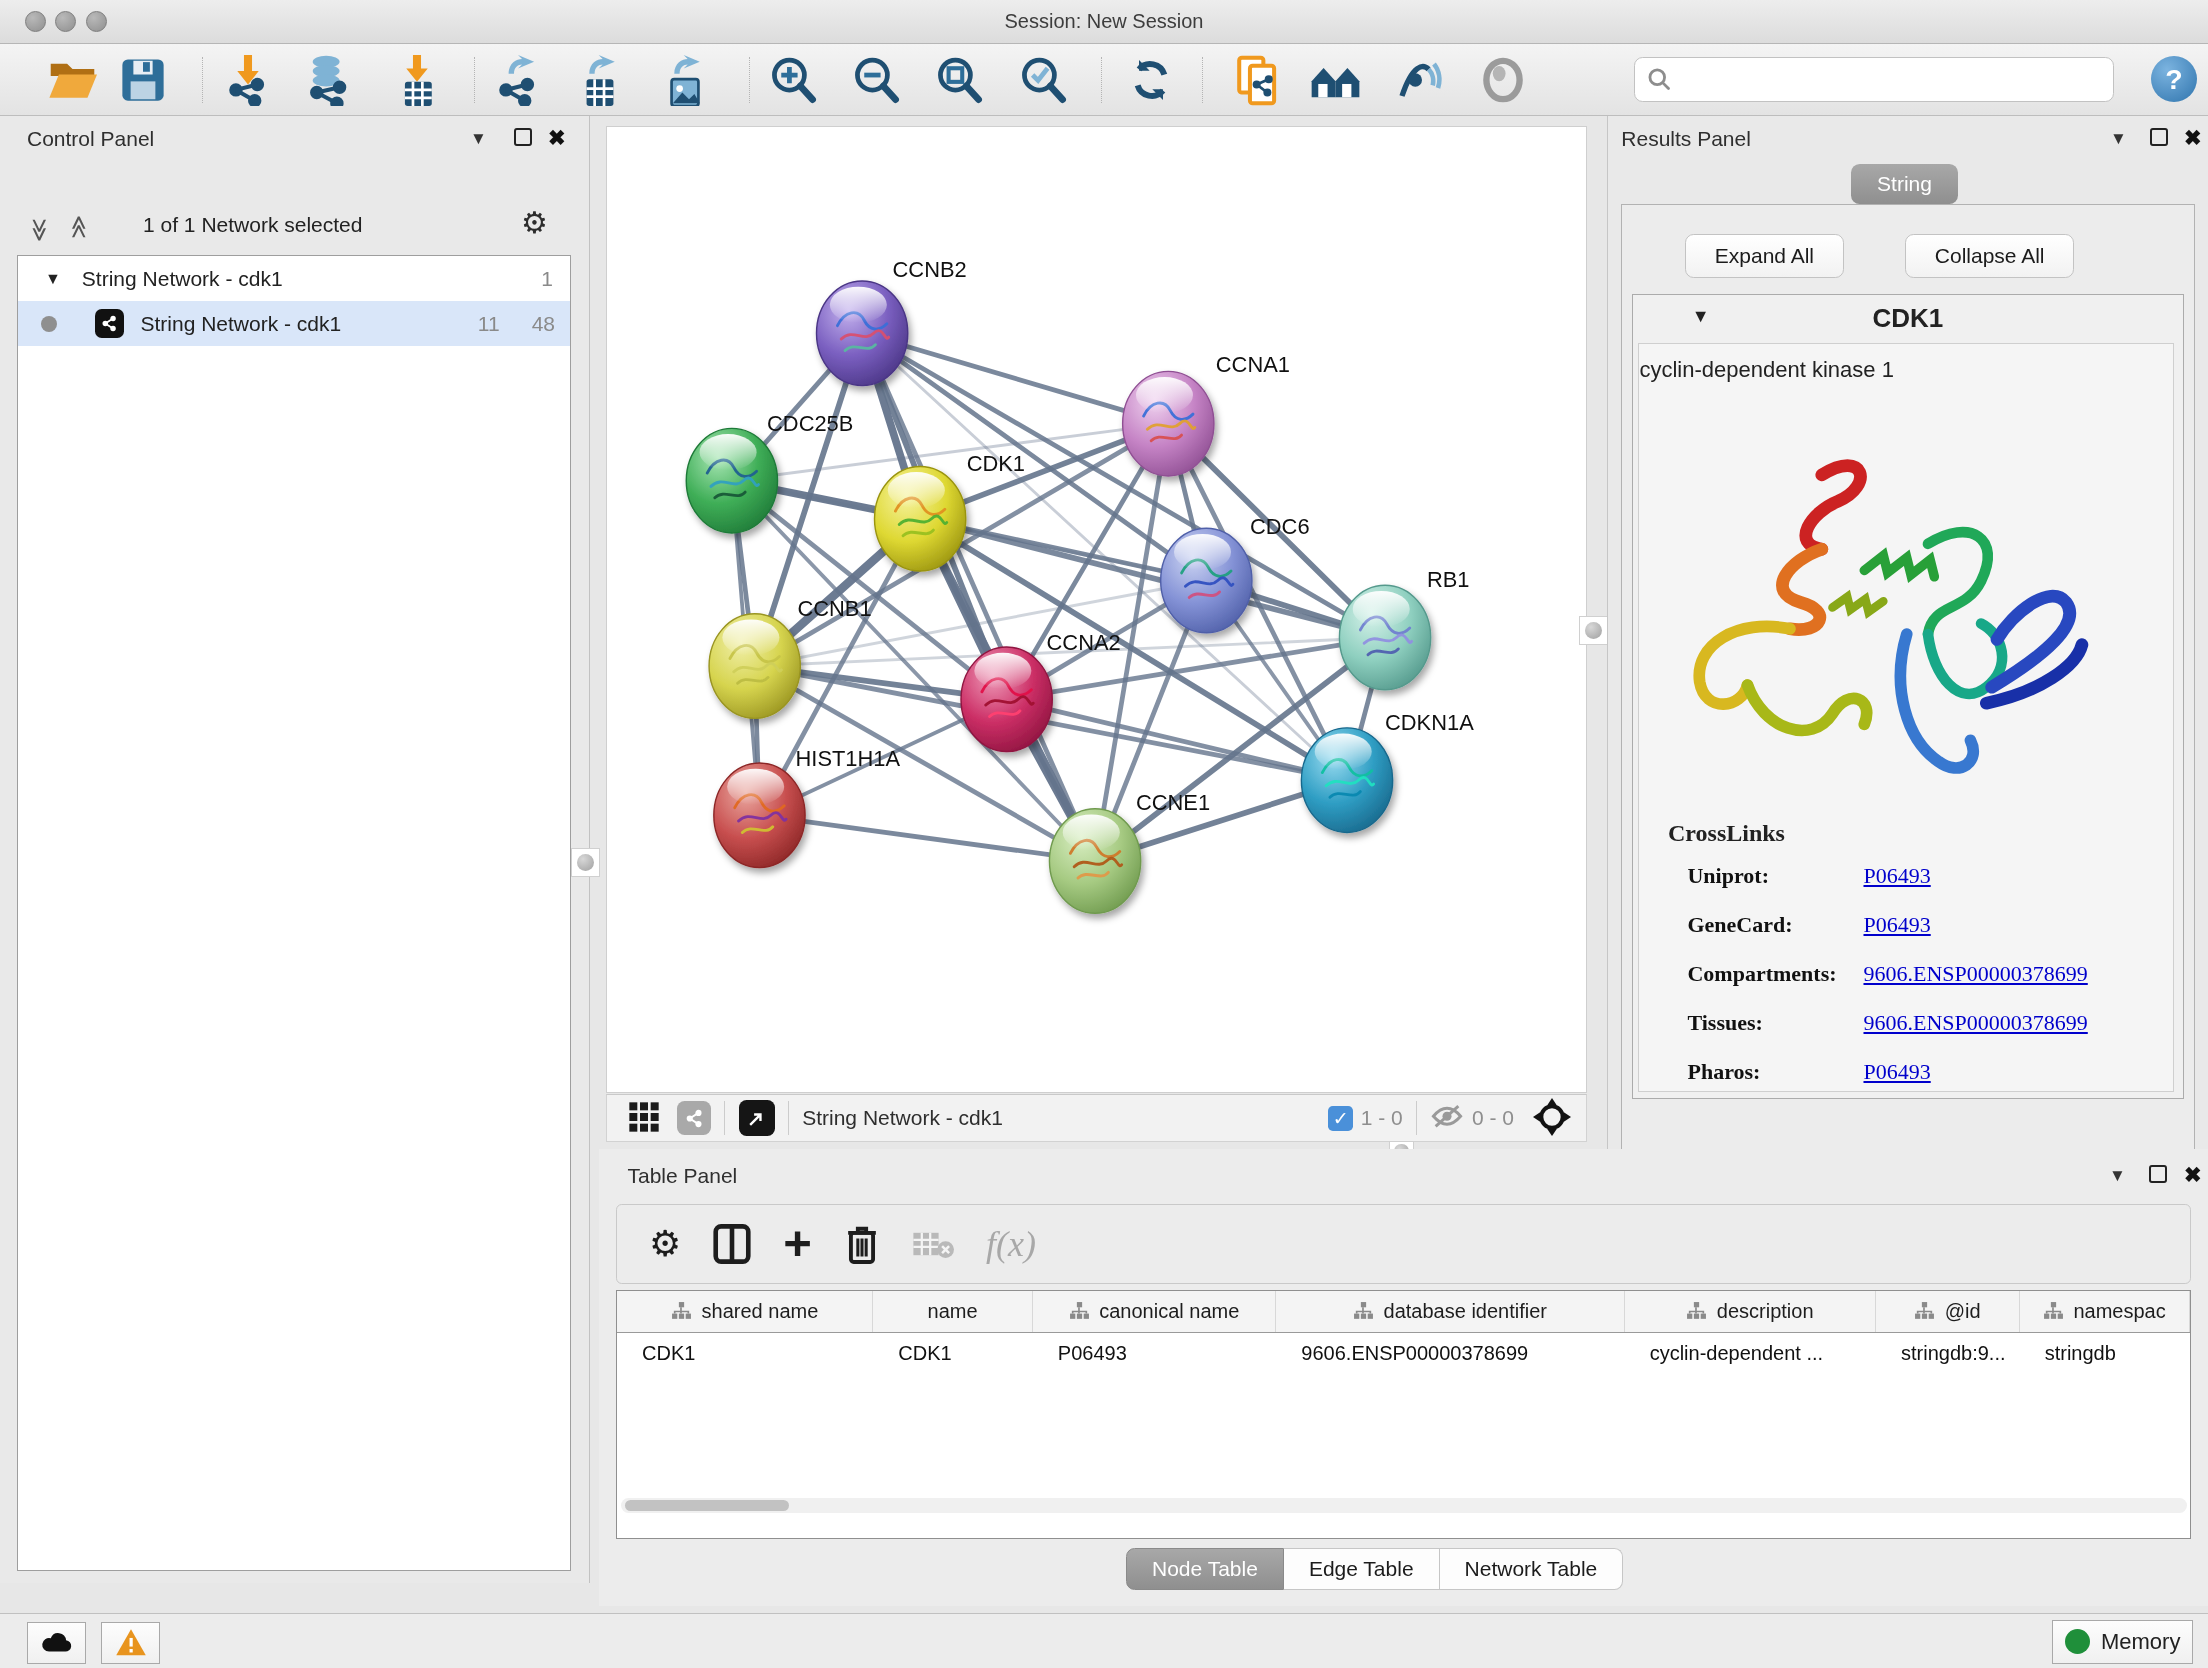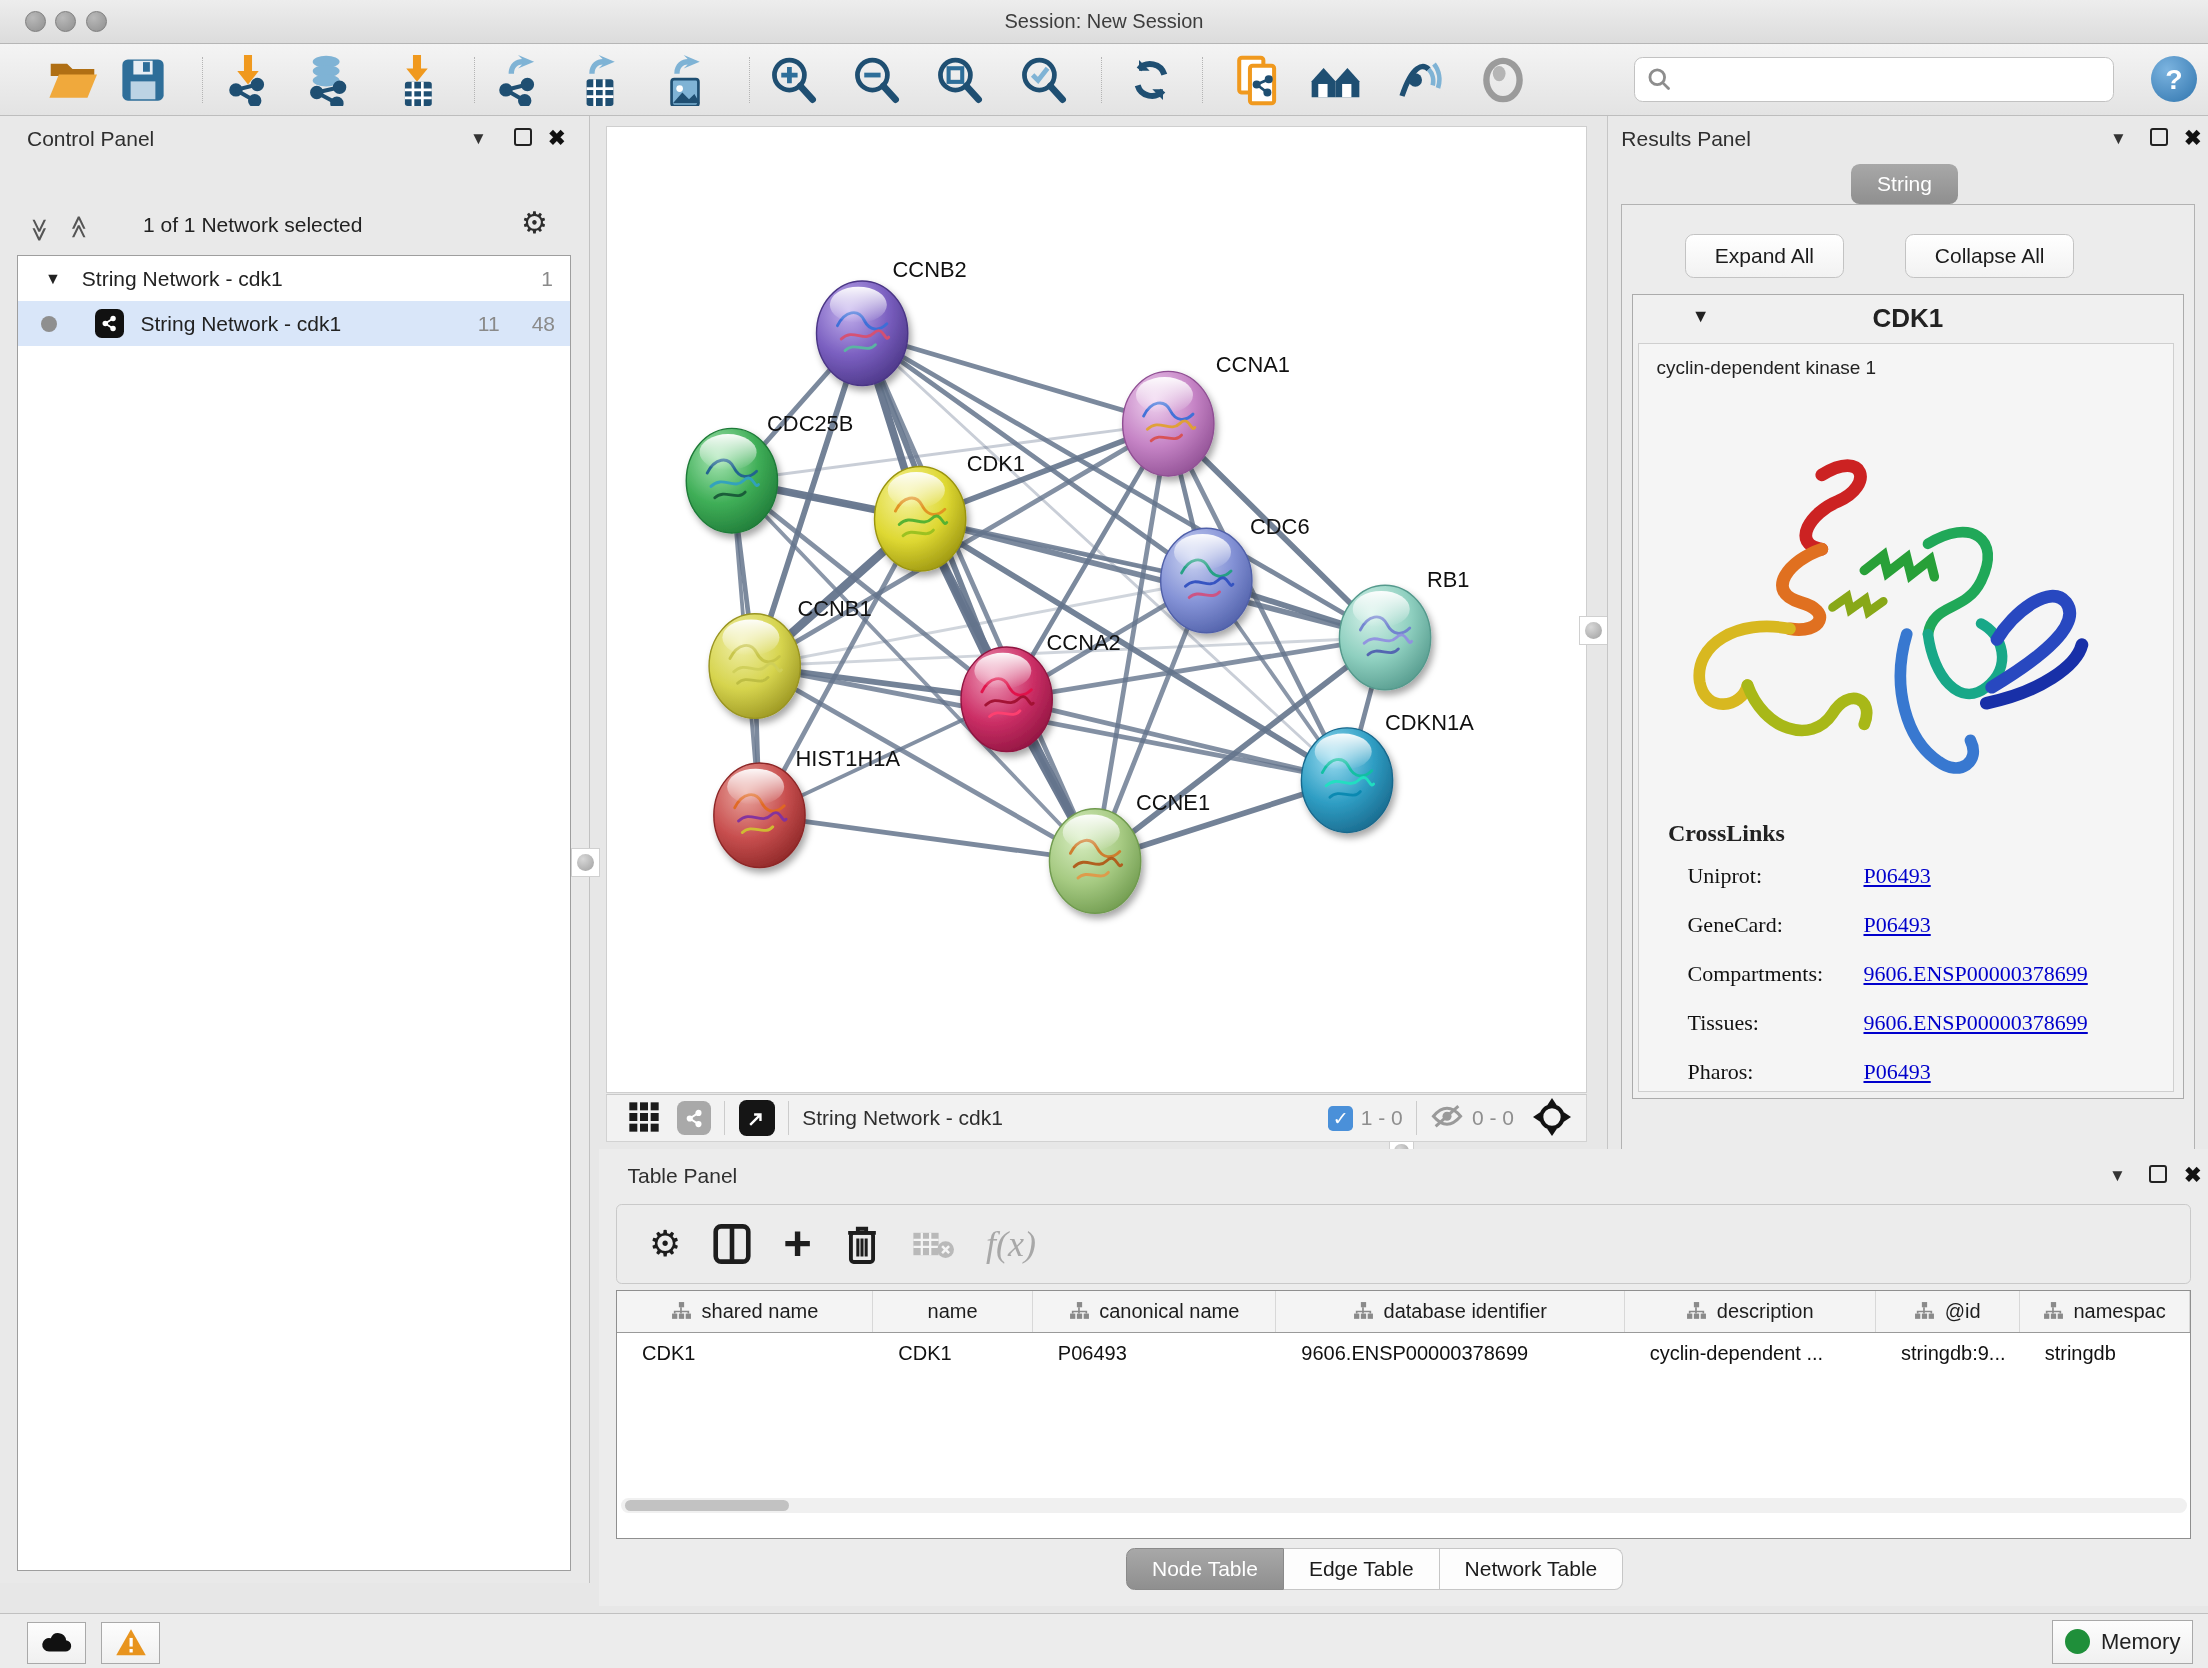--- a/index.html
+++ b/index.html
@@ -65,21 +65,21 @@
   
   #results-panel { left:1607px; top:116px; width:601px; height:1050px; background:#e9e9e9; border-left:1px solid #c6c6c6;}
   #string-tab { left:243px; top:48px; width:107px; height:40px; background:linear-gradient(#a8a8a8,#8f8f8f);
     color:#fff; font-size:21px; border-radius:8.6px; display:flex; align-items:center; justify-content:center; position:absolute;}
   #results-outer { left:13.3px; top:88px; width:574px; height:951px; background:#ececec; border:1.9px solid #b2b2b2; position:absolute;}
   .rbtn { height:44px; padding:0 28.5px; background:linear-gradient(#ffffff,#f2f2f2); border:1px solid #c3c3c3;
     border-radius:8.6px; font-size:21px; color:#1b1b1b; display:flex; align-items:center; justify-content:center; position:absolute; top:28.5px;}
   #results-inner { left:9.5px; top:89px; width:552px; height:805px; border:1.9px solid #ababab; background:#f0f0f0; position:absolute;}
   #cdk1-card { left:5.7px; top:48px; width:536px; height:749px; background:#f5f5f5; border:1px solid #cfcfcf; position:absolute;}
   .xl-row { display:flex; font-family:"Liberation Serif", serif; font-size:22px; margin:0 0 23px 0; }
-  .xl-label { width:176px; color:#111; }
+  .xl-label { width:176px; color:#111;font-weight:bold; }
   .xl-link { color:#0000cc; text-decoration:underline; }
 
   
   #table-panel { left:599px; top:1149px; width:1609px; height:457px; background:#ececec; }
   #tp-toolbar { left:17px; top:55px; width:1575px; height:80px; background:#ececec; border:1px solid #c9c9c9;
     border-radius:5.7px; display:flex; align-items:center; position:absolute; }
   .tp-ic { margin-left:32px; display:flex; align-items:center; }
   #node-table { left:17px; top:141px; width:1575px; height:249px; background:#fff; border:1.9px solid #8f8f8f; position:absolute; overflow:hidden;}
   #tbl-head { display:flex; height:42px; background:#f4f4f4; border-bottom:1.9px solid #9a9a9a; }
   .th { display:flex; align-items:center; justify-content:center; gap:9.5px; font-size:20px; color:#1d1d1d; border-right:1px solid #d8d8d8; }
@@ -607,21 +607,21 @@
 
   <div id="results-outer">
     <div class="rbtn" style="left:63px">Expand All</div>
     <div class="rbtn" style="left:283px">Collapse All</div>
 
     <div id="results-inner">
       <div class="abs" style="left:59px; top:11.4px; font-size:18px">▼</div>
       <div class="abs" style="left:0; top:7.6px; width:100%; text-align:center; font-size:26px; font-weight:bold">CDK1</div>
 
       <div id="cdk1-card">
-        <div class="abs" style="left:17px; top:13.3px; font-size:19px">cyclin-dependent kinase 1</div>
+        <div class="abs" style="left:0; top:13.3px; font-size:22px">cyclin-dependent kinase 1</div>
 
         <svg class="abs" style="left:23px; top:99px" width="447" height="361" viewBox="0 0 420 340">
           <g fill="none" stroke-linecap="round">
             <path d="M150 30 C 190 5, 200 40, 165 55 C 140 65, 120 95, 150 100" stroke="#cc2222" stroke-width="12"></path>
             <path d="M150 100 C 120 110, 95 140, 130 150 C 160 158, 150 180, 120 175" stroke="#e07020" stroke-width="12"></path>
             <path d="M120 175 C 70 165, 30 190, 35 225 C 40 255, 75 250, 80 228" stroke="#d8b820" stroke-width="11"></path>
             <path d="M80 228 C 95 270, 140 285, 160 255 C 175 230, 200 240, 190 265" stroke="#a8b818" stroke-width="11"></path>
             <path d="M190 120 l18 -14 l4 16 l18 -14 l4 16 l18 -14 l4 16" stroke="#28a038" stroke-width="9"></path>
             <path d="M160 155 l14 -10 l3 12 l14 -10 l3 12 l14 -10" stroke="#88a818" stroke-width="8"></path>
             <path d="M250 95 C 290 70, 320 90, 300 130 C 285 160, 255 150, 250 180" stroke="#20a858" stroke-width="10"></path>

